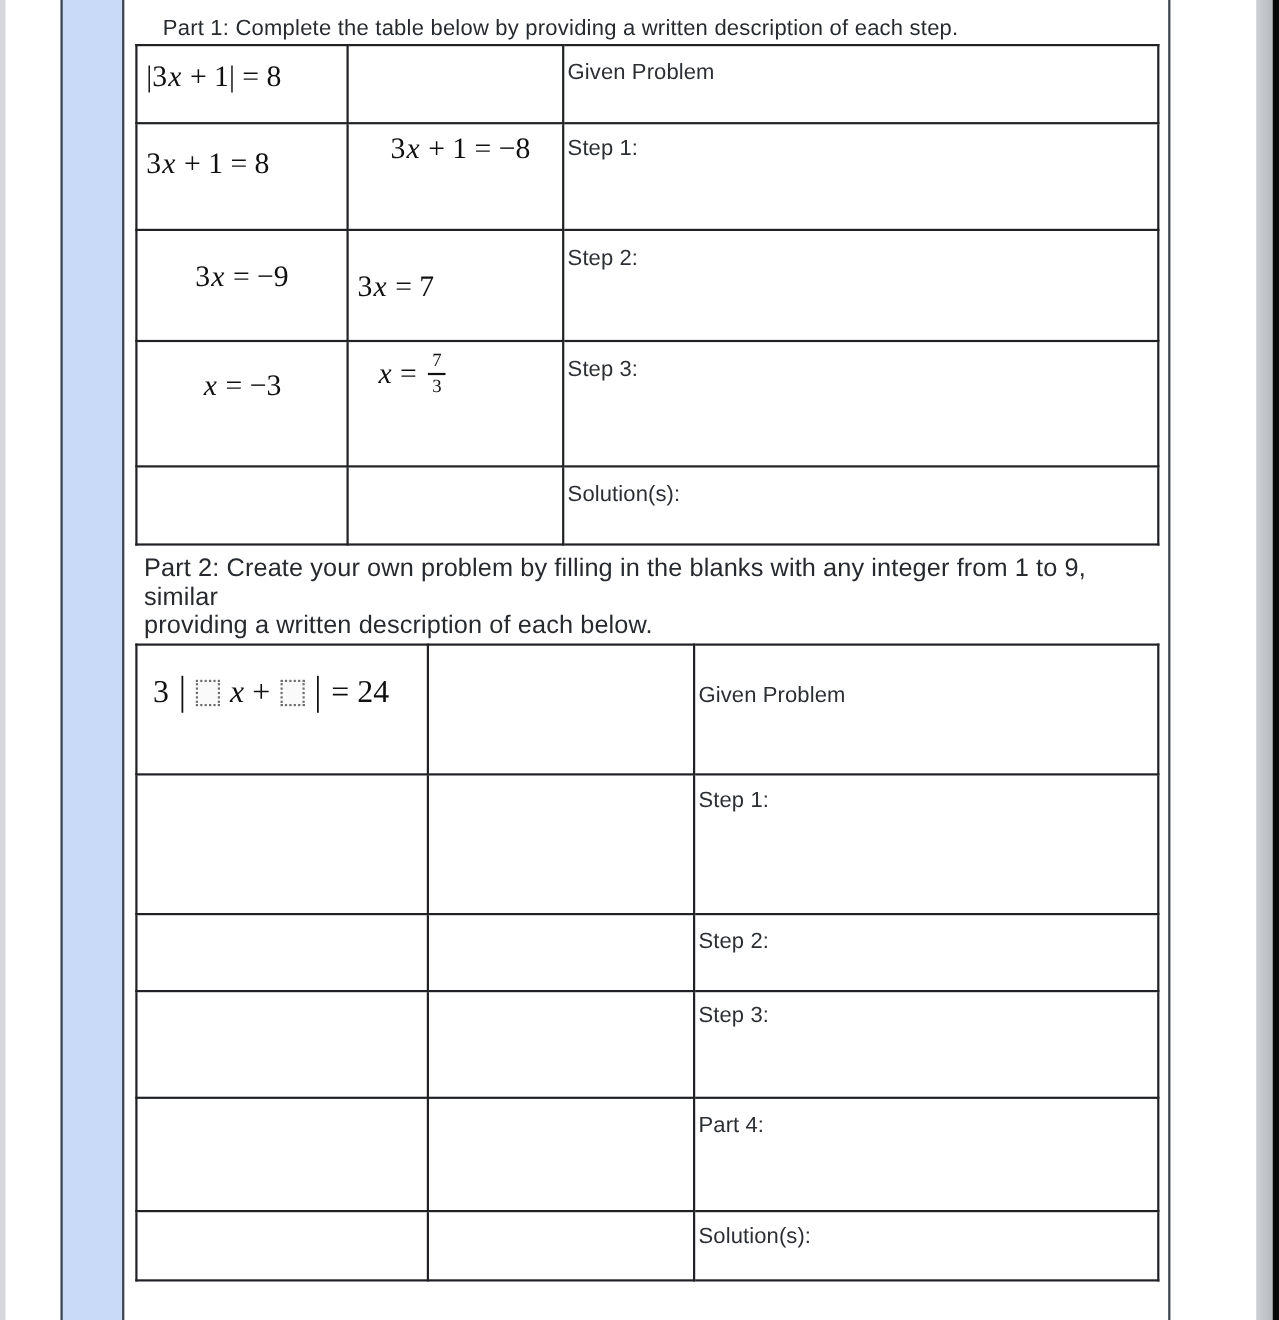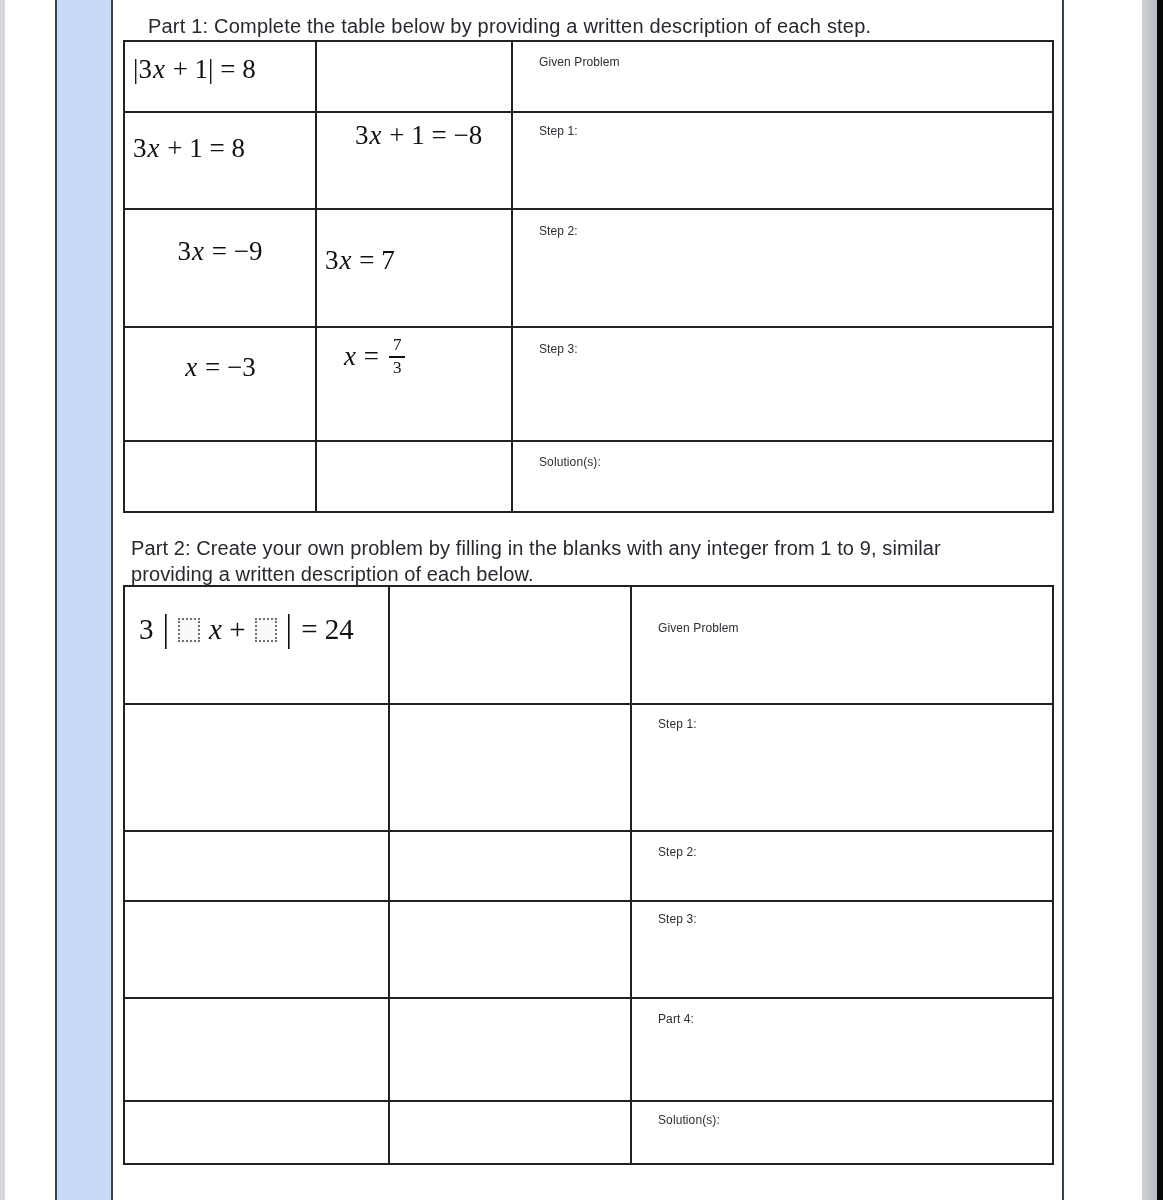--- a/index.html
+++ b/index.html
@@ -18,36 +18,36 @@
                    background:linear-gradient(90deg,#ced1d6,#b6b9be); }
   .right-black   { position:absolute; left:1157px; top:0; width:6px; height:1200px; background:#070707; }
 
   
   .heading {
     position:absolute; left:148px; top:14px;
     font-size:20px; line-height:25px; font-weight:500;
     color:#26292e; letter-spacing:.2px; white-space:nowrap;
   }
   .intro {
-    position:absolute; left:131px; top:536px; width:920px;
-    font-size:20px; line-height:25.5px; font-weight:500;
+    position:absolute; left:131px; top:504px; width:920px;
+    font-size:23px; line-height:25.5px; font-weight:500;
     color:#26292e; letter-spacing:.1px;
   }
 
   
   table.grid { position:absolute; border-collapse:collapse; table-layout:fixed; }
   table.grid td { border:2px solid #202124; vertical-align:top; padding:0; }
 
   .t1 { left:123px; top:40px; width:929px; }
   .t2 { left:123px; top:585px; width:929px; }
 
   
   .lbl {
-    font-size:12px; font-weight:500; color:#2b2e33;
-    letter-spacing:.1px; padding-left:26px;
+    font-size:20px; font-weight:500; color:#2b2e33;
+    letter-spacing:.1px; padding-left:3px;
   }
 
   
   .math { font-family:"Liberation Serif", serif; font-size:27px; color:#101010; white-space:nowrap; }
   .math i { font-style:italic; padding:0 1px; }
 
   
   .p1r1c1 { padding:12px 0 0 8px; }
   .p1r2c1 { padding:20px 0 0 8px; }
   .p1r2c2 { padding:7px 0 0 22px;margin-left:16px; }
@@ -106,21 +106,21 @@
       <td>
         <div class="math p1r2c1">3<i>x</i> + 1 = 8</div>
       </td>
       <td>
         <div class="math p1r2c2">3<i>x</i> + 1 = −8</div>
       </td>
       <td>
         <div class="lbl pt11">Step 1:</div>
       </td>
     </tr>
-    <tr style="height:118px">
+    <tr style="height:101px">
       <td>
         <div class="math p1r3c1">3<i>x</i> = −9</div>
       </td>
       <td>
         <div class="math p1r3c2">3<i>x</i> = 7</div>
       </td>
       <td>
         <div class="lbl pt14">Step 2:</div>
       </td>
     </tr>

